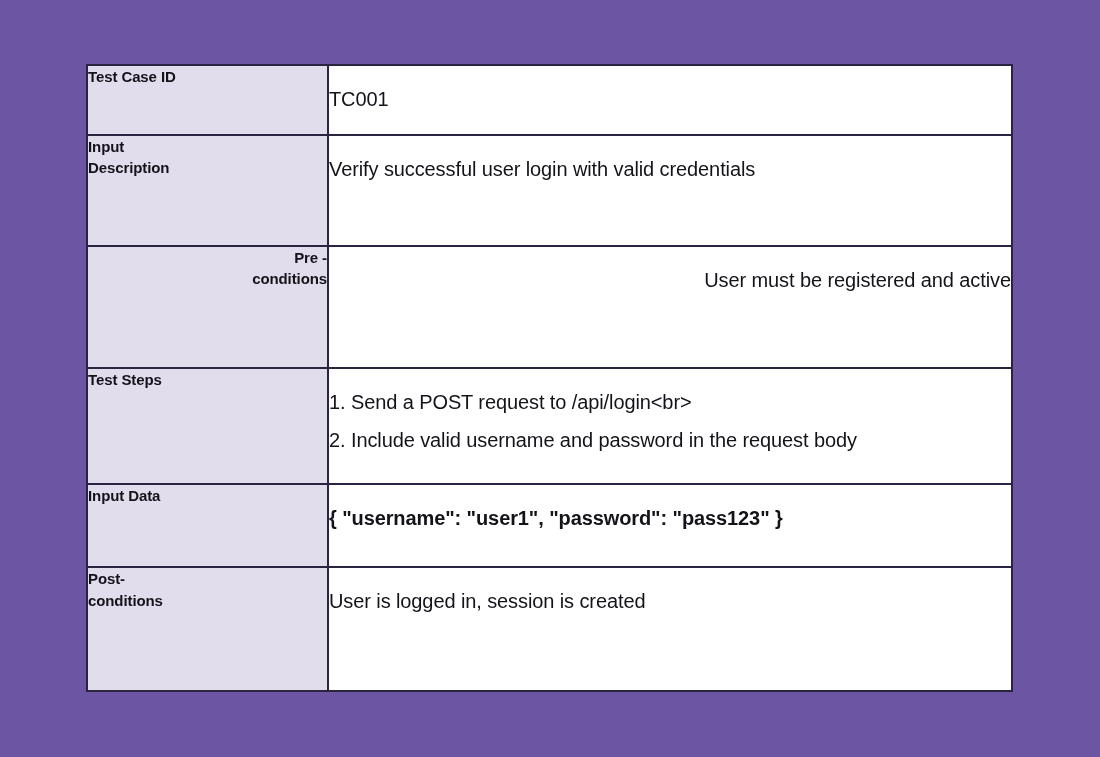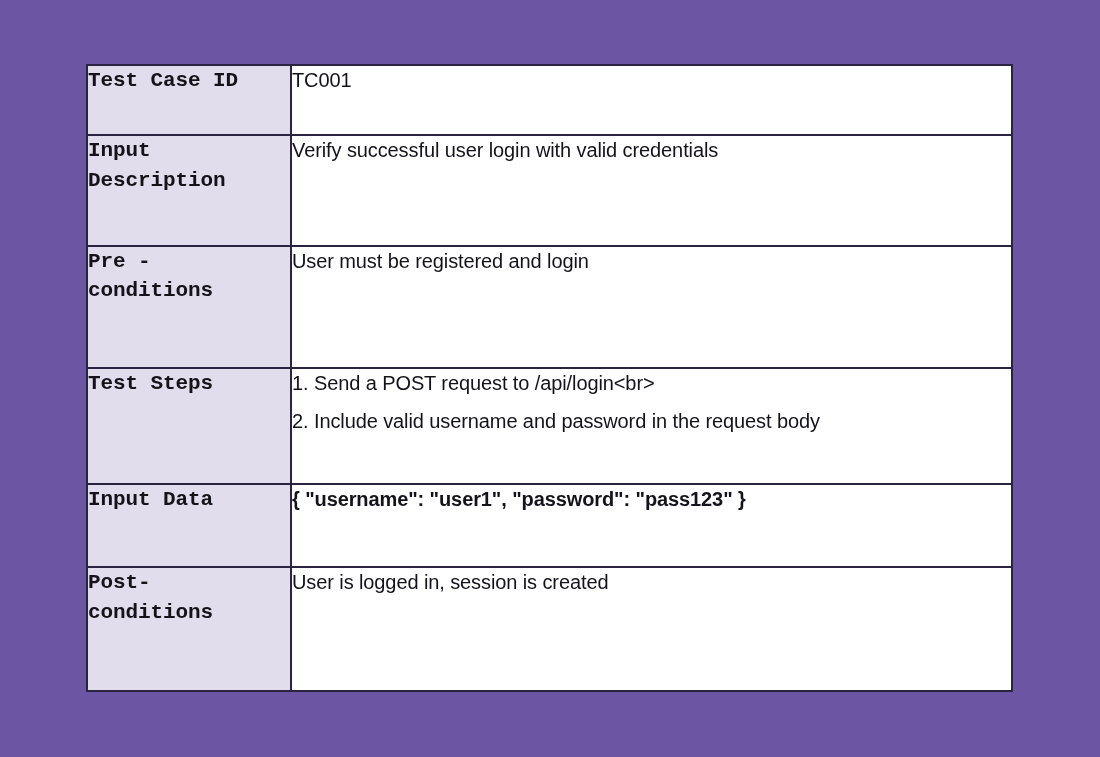--- a/index.html
+++ b/index.html
@@ -39,54 +39,53 @@
     border: 2px solid #2b2440;
   }
 
   table.testcase-table td {
     border: 2px solid #2b2440;
     vertical-align: top;
     padding: 0;
   }
 
   td.label-cell {
-    width: 204px;
+    width: 241px;
     background: #E1DDEC;
     padding: 14px 0 14px 22px;
-    font-size: 21px;
+    font-size: 15px;
     font-weight: bold;
     color: #15131a;
     line-height: 1.42;
     letter-spacing: -0.1px;
-    font-family: Liberation Mono, monospace;
   }
 
   td.value-cell {
     background: #ffffff;
     padding: 15px 18px 14px 22px;
     font-size: 20px;
     font-weight: normal;
     color: #15131a;
     line-height: 1.45;
     letter-spacing: -0.1px;
   }
 
   td.value-cell.bold-value {
     font-weight: bold;
   }
 
-  .value-line { display: block; }
+  .value-line { display: block; margin-top: 19px; }
   .value-line + .value-line { margin-top: 9px; }
 
   .label-line { display: block; }
 
   
   tr.row-0 { height: 59px; }
   tr.row-1 { height: 93px; }
-  tr.row-2 { height: 103px; }
+  tr.row-2 { height: 103px; text-align: right; }
   tr.row-3 { height: 98px; padding-left: 36px; }
   tr.row-4 { height: 70px; }
   tr.row-5 { height: 101px; }
   tr.row-6 { height: 104px; border-radius: 19px; }
 </style>
 </head>
 <body>
 
 <div class="page">
   <div class="table-wrap">
@@ -111,21 +110,21 @@
             <span class="value-line">Verify successful user login with valid credentials</span>
           </td>
         </tr>
 
         <tr class="row-2">
           <td class="label-cell">
             <span class="label-line">Pre -</span>
             <span class="label-line">conditions</span>
           </td>
           <td class="value-cell">
-            <span class="value-line">User must be registered and login</span>
+            <span class="value-line">User must be registered and active</span>
           </td>
         </tr>
 
         <tr class="row-3">
           <td class="label-cell">
             <span class="label-line">Test Steps</span>
           </td>
           <td class="value-cell">
             <span class="value-line">1. Send a POST request to /api/login&lt;br&gt;</span>
             <span class="value-line">2. Include valid username and password in the request body</span>

